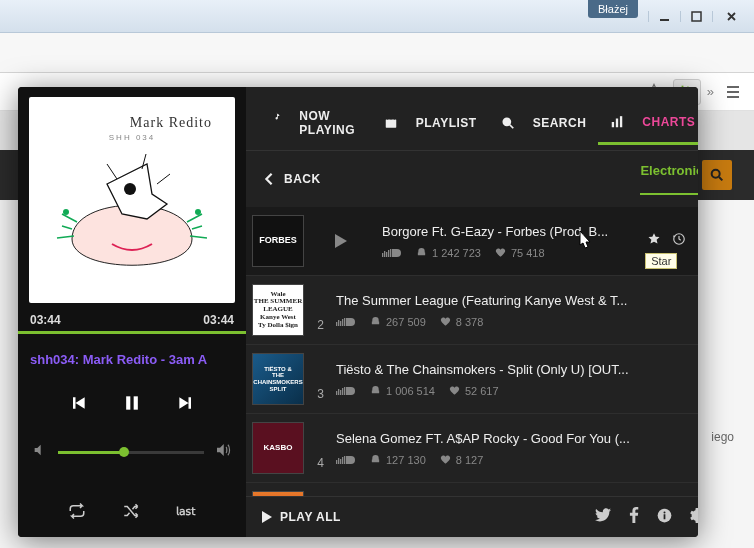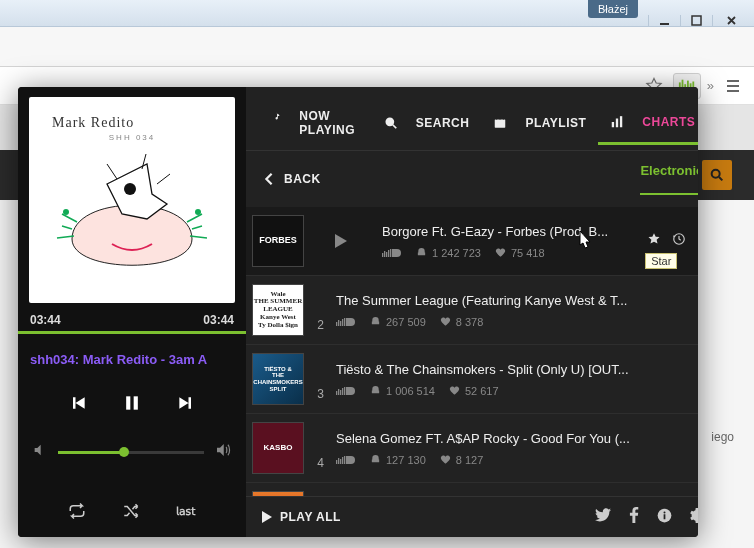--- a/index.html
+++ b/index.html
@@ -1,35 +1,35 @@
 <!DOCTYPE html>
 <html><head>
 <meta charset="utf-8">
 <style>
 * { margin: 0; padding: 0; box-sizing: border-box; font-family: "Segoe UI", Arial, sans-serif; }
 body { width: 754px; height: 548px; overflow: hidden; background: #e5e5e5; position: relative; }
 
 
-.win-titlebar { height: 27px; background: linear-gradient(#e8f0f8, #d4e0ec); border-bottom: 1px solid #b8c8d8; display: flex; justify-content: flex-end; align-items: flex-end; }
+.win-titlebar { height: 33px; background: linear-gradient(#e8f0f8, #d4e0ec); border-bottom: 1px solid #b8c8d8; display: flex; justify-content: flex-end; align-items: center; }
 .win-user-tab { background: #4a6a88; color: #fff; font-size: 11px; padding: 3px 10px; align-self: flex-start; border-radius: 0 0 3px 3px; margin-right: 10px; }
 .win-btn { width: 32px; display: flex; align-items: center; justify-content: center; font-size: 12px; color: #333; border-left: 1px solid #b8c8d8; }
 .win-btn:last-child { width: 38px; margin-right: 4px; }
 
 .chrome-top { height: 40px; background: #f7f7f7; border-bottom: 1px solid #d4d4d4; }
 .chrome-toolbar { height: 38px; background: #fff; border-bottom: 1px solid #e0e0e0; display: flex; justify-content: flex-end; align-items: center; padding-right: 8px; gap: 6px; }
 .tb-icon { width: 26px; height: 26px; display: flex; align-items: center; justify-content: center; color: #666; border-radius: 3px; }
 .tb-ext { width: 28px; height: 26px; background: #f0f0f0; border: 1px solid #d0d0d0; border-radius: 3px; display: flex; align-items: center; justify-content: center; }
 .tb-ext svg { fill: #7cc030; }
 .tb-more { color: #888; font-size: 13px; }
 
 
 .popup { position: absolute; top: 87px; left: 18px; width: 680px; height: 450px; background: #222; border-radius: 4px; box-shadow: 0 4px 30px rgba(0,0,0,.5); display: flex; overflow: hidden; }
 .left-col { width: 228px; background: #111; display: flex; flex-direction: column; }
 .artwork { width: 206px; height: 206px; margin: 10px 11px 6px; background: #fff; border-radius: 2px; display: flex; align-items: center; justify-content: center; color: #333; font-size: 11px; }
-.artwork-name { font-family: "Baskerville", "Georgia", serif; text-align: left; font-size: 14px; letter-spacing: 1px; }
+.artwork-name { font-family: "Baskerville", "Georgia", serif; text-align: right; font-size: 14px; letter-spacing: 1px; }
 .time-row { display: flex; justify-content: space-between; padding: 4px 12px; color: #ddd; font-size: 12px; font-weight: 600; }
 .progress { height: 3px; background: #7cc030; margin: 0 0 10px; }
 .np-title { color: #8b5cf6; font-size: 13px; font-weight: 700; padding: 8px 12px; white-space: nowrap; overflow: hidden; }
 .controls { display: flex; justify-content: center; gap: 34px; padding: 18px 0; }
 .ctl { color: #fff; cursor: pointer; }
 .vol-row { display: flex; align-items: center; gap: 10px; padding: 6px 14px 12px; }
 .vol-track { flex: 1; height: 3px; background: #3a3a3a; position: relative; }
 .vol-fill { position: absolute; left: 0; top: 0; bottom: 0; width: 45%; background: #7cc030; }
 .vol-thumb { position: absolute; left: 45%; top: -4px; width: 10px; height: 10px; border-radius: 50%; background: #7cc030; transform: translateX(-50%); }
 .vol-ico { color: #888; }
@@ -197,32 +197,32 @@
 
   <div class="right-col">
     <div class="tabs">
       <div class="tab">
           <svg width="14" height="14" viewBox="0 0 24 24">
             <path d="M12 3l2 4c3 0 5 2 5 5h-4v6a3 3 0 11-2-3V7l-1-4z"></path>
           </svg>
           <span>NOW PLAYING</span>
         </div>
       <div class="tab">
+          <svg width="14" height="14" viewBox="0 0 24 24">
+            <rect x="3" y="6" width="18" height="14" rx="1"></rect>
+            <path d="M6 3v3M12 3v3M18 3v3" stroke="#222" stroke-width="2"></path>
+          </svg>
+          <span>PLAYLIST</span>
+        </div>
+      <div class="tab">
           <svg width="14" height="14" viewBox="0 0 24 24" fill="none" stroke="#eee" stroke-width="3">
             <circle cx="10" cy="10" r="6"></circle>
             <path d="M15 15l6 6"></path>
           </svg>
           <span>SEARCH</span>
-        </div>
-      <div class="tab">
-          <svg width="14" height="14" viewBox="0 0 24 24">
-            <rect x="3" y="6" width="18" height="14" rx="1"></rect>
-            <path d="M6 3v3M12 3v3M18 3v3" stroke="#222" stroke-width="2"></path>
-          </svg>
-          <span>PLAYLIST</span>
         </div>
       <div class="tab active">
           <svg width="14" height="14" viewBox="0 0 24 24">
             <rect x="3" y="12" width="4" height="9"></rect>
             <rect x="10" y="6" width="4" height="15"></rect>
             <rect x="17" y="2" width="4" height="19"></rect>
           </svg>
           <span>CHARTS</span>
         </div>
     </div>

